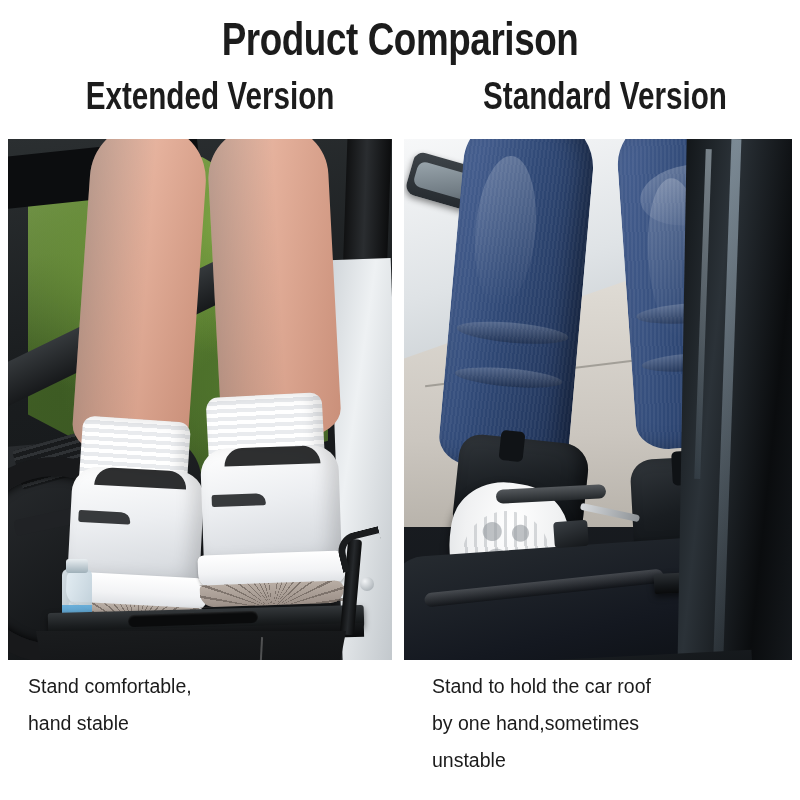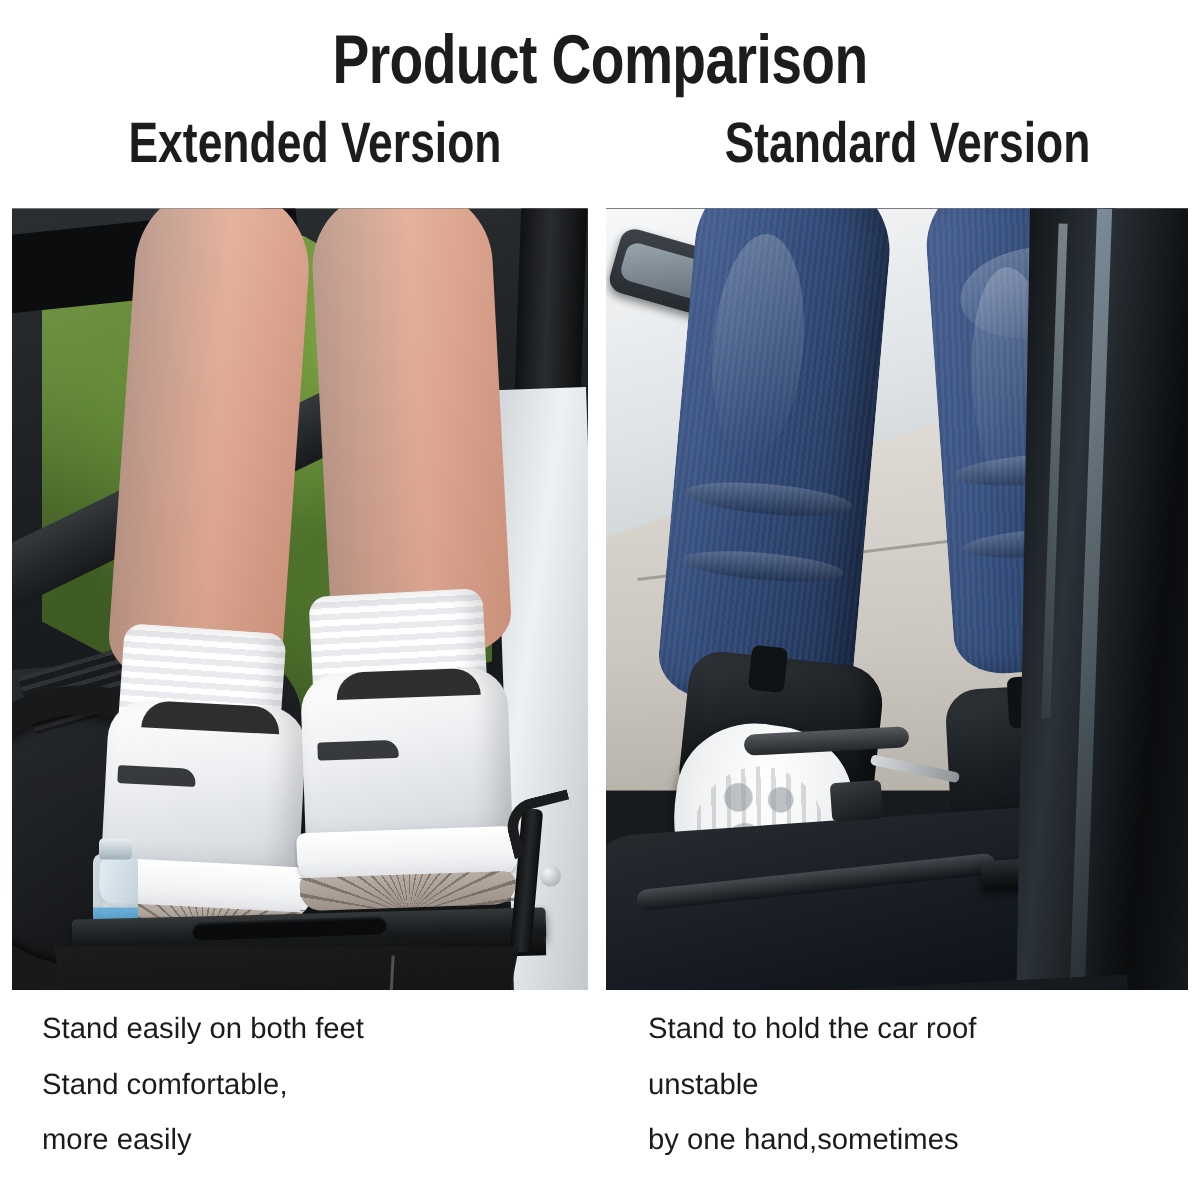--- a/index.html
+++ b/index.html
@@ -630,21 +630,20 @@
   <div class="layer" id="R-striker"></div>
 
   <div class="layer" id="R-doorframe"></div>
   <div class="layer" id="R-door-highlight"></div>
   <div class="layer" id="R-door-glassedge"></div>
   <div class="layer" id="R-doorbottom"></div>
 
 </div>
 
 <div class="caption" id="cap-left">
-  <div>Stand easily on both feet</div>
   <div>Stand comfortable,</div>
-  <div>more easily</div>
+  <div>hand stable</div>
 </div>
 <div class="caption" id="cap-right">
   <div>Stand to hold the car roof</div>
+  <div>by one hand,sometimes</div>
   <div>unstable</div>
-  <div>by one hand,sometimes</div>
 </div>
 
 </body></html>

